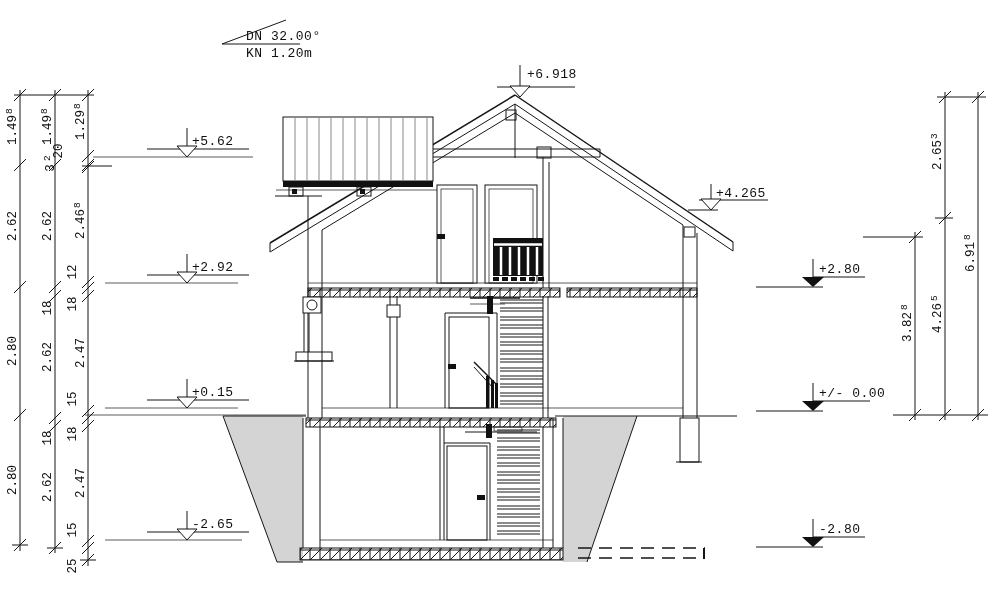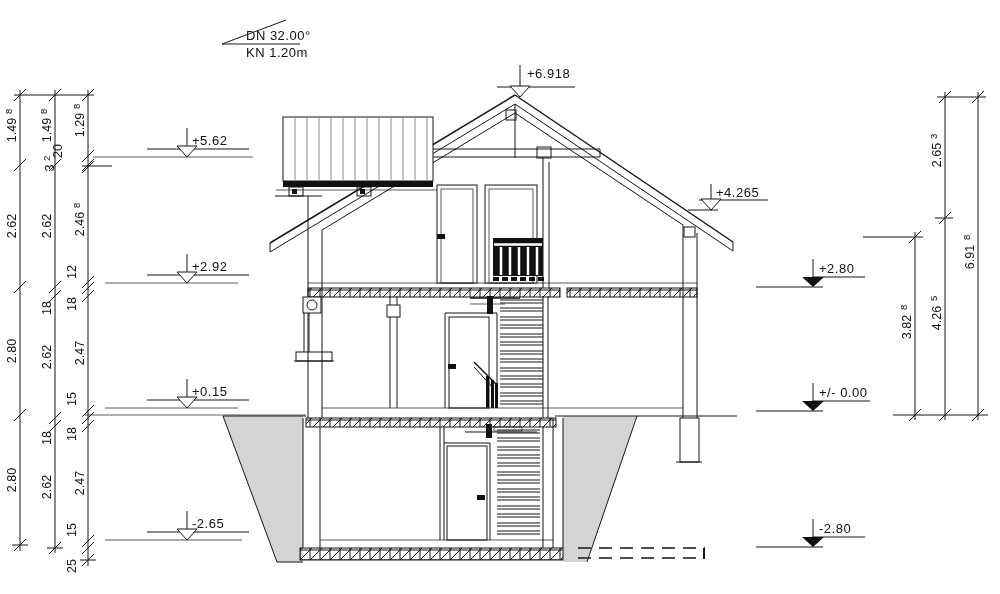--- a/index.html
+++ b/index.html
@@ -1,17 +1,17 @@
 <!DOCTYPE html>
 <html><head>
 <meta charset="utf-8">
 <style>
   html,body{margin:0;padding:0;background:#fff;}
   #stage{position:relative;width:1000px;height:594px;background:#fff;overflow:hidden;
-         font-family:Liberation Sans, sans-serif;}
+         font-family:Liberation Mono, monospace;}
   svg{display:block}
   svg line, svg path, svg rect, svg circle, svg polygon{stroke:#161616;stroke-width:1;fill:none;}
   .thick{stroke-width:1.5;}
   .thin{stroke-width:0.7;}
   .w2{stroke-width:2;}
   .white{fill:#ffffff;}
   .blackfill{fill:#111111;stroke:none;}
   .grayfill{fill:#d4d4d4;stroke:none;}
   .hatchfill{fill:url(#hatch);stroke:#161616;}
   .plank{stroke:#8a8a8a;stroke-width:1;}

